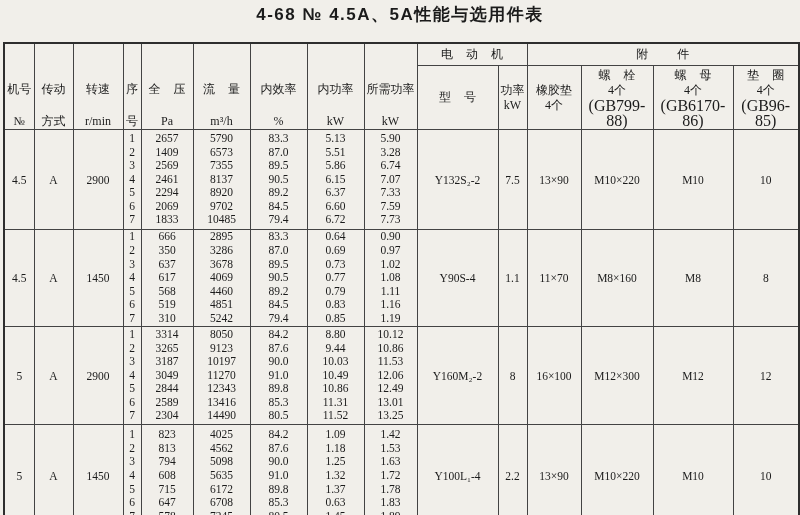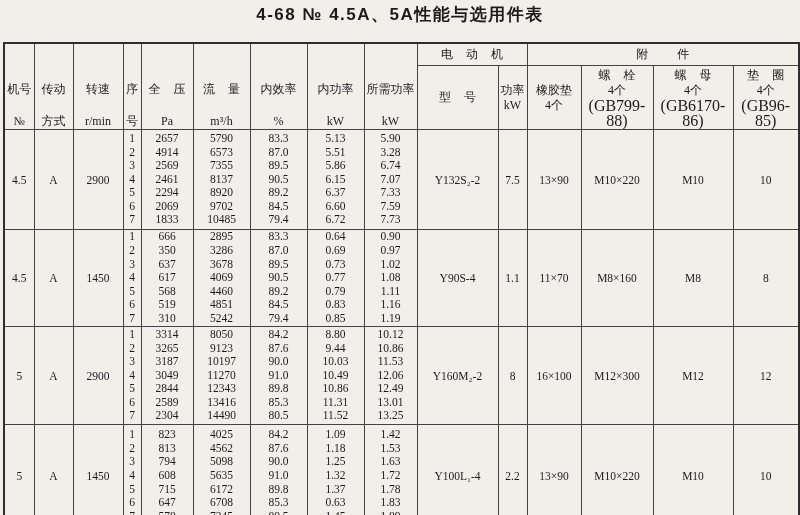--- a/index.html
+++ b/index.html
@@ -157,21 +157,21 @@
             <div>3</div>
             <div>4</div>
             <div>5</div>
             <div>6</div>
             <div>7</div>
           </div>
         </td>
         <td>
           <div class="stack">
             <div>2657</div>
-            <div>4914</div>
+            <div>1409</div>
             <div>2569</div>
             <div>2461</div>
             <div>2294</div>
             <div>2069</div>
             <div>1833</div>
           </div>
         </td>
         <td>
           <div class="stack">
             <div>5790</div>

